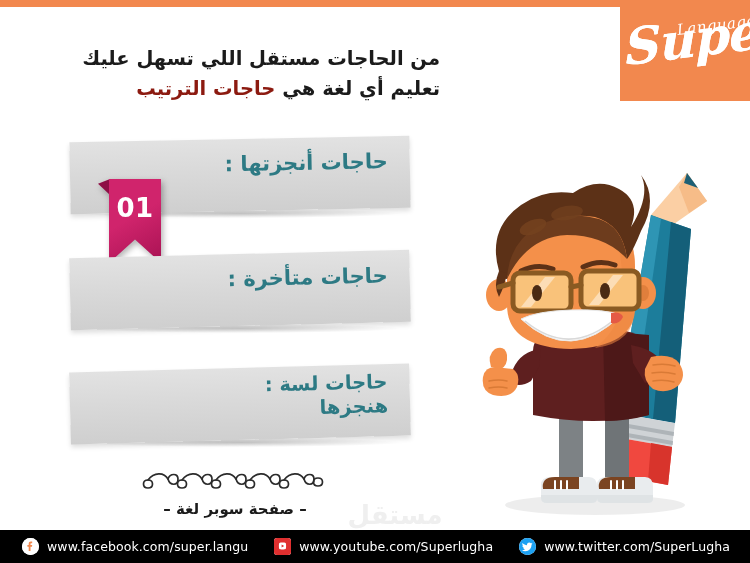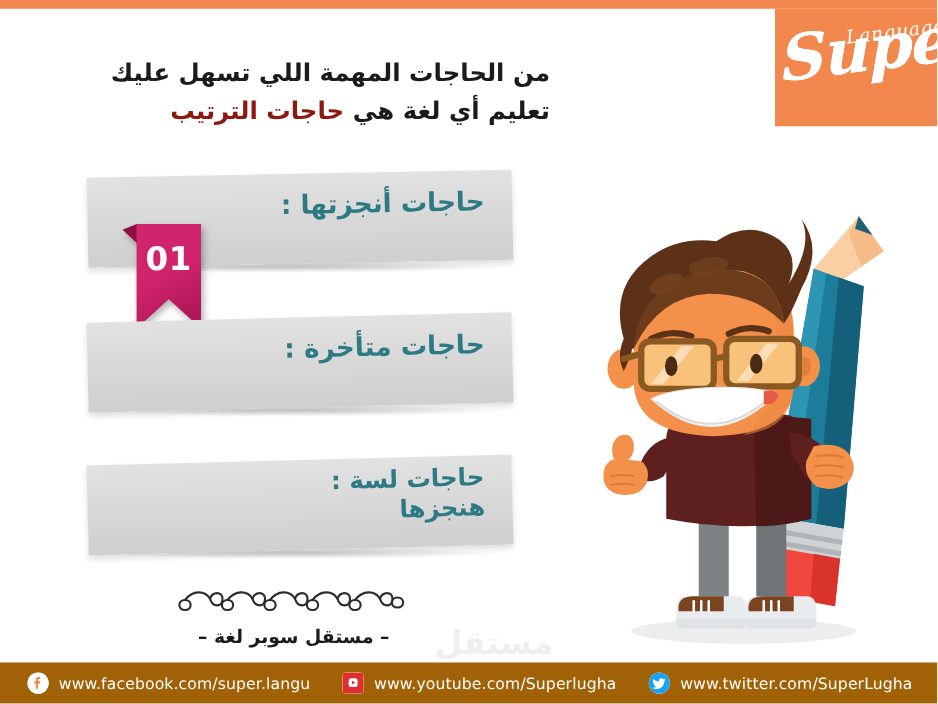--- a/index.html
+++ b/index.html
@@ -241,21 +241,21 @@
     height: 375px;
   }
 
   
   .footer {
     position: absolute;
     left: 0;
     bottom: 0;
     width: 750px;
     height: 33px;
-    background: #a16207;
+    background: #000000;
     display: flex;
     align-items: center;
     padding-left: 22px;
     gap: 26px;
   }
   .social {
     display: flex;
     align-items: center;
     gap: 8px;
     white-space: nowrap;
@@ -286,21 +286,21 @@
   <div class="top-strip"></div>
 
   <div class="logo-block">
     <div class="logo-inner">
       <div class="logo-super">Super</div>
       <div class="logo-language">Language</div>
     </div>
   </div>
 
   <div class="headline">
-    <div>من الحاجات المهمة اللي تسهل عليك</div>
+    <div>من الحاجات مستقل اللي تسهل عليك</div>
     <div><span>تعليم أي لغة هي </span><span class="accent">حاجات الترتيب</span></div>
   </div>
 
   <div class="item-row r1">
     <div class="plate-shadow"></div>
     <div class="plate tilt-a">
       <div class="plate-label">حاجات أنجزتها :</div>
     </div>
     <div class="ribbon">
       <div class="fold" id="fold1" style="background: rgb(142, 15, 70);"></div>
@@ -342,21 +342,21 @@
         <path d="M110 10 C116 2 126 2 130 9"></path>
         <path d="M130 9 C132 16 140 16 140 9 C140 3 132 3 130 9 Z"></path>
         <path d="M144 18 C138 18 138 10 144 10 C150 10 150 18 144 18 Z"></path>
         <path d="M144 10 C150 2 160 2 164 9"></path>
         <path d="M164 9 C166 16 174 16 174 9 C174 3 166 3 164 9 Z"></path>
         <path d="M178 16 C172 16 172 8 178 8 C184 8 184 16 178 16 Z"></path>
       </g>
     </svg>
   </div>
 
-  <div class="signature">– مستقل سوبر لغة –</div>
+  <div class="signature">– صفحة سوبر لغة –</div>
 
   <div class="watermark">مستقل</div>
 
   <div class="character">
     <svg width="290" height="375" viewBox="0 0 290 375" xmlns="http://www.w3.org/2000/svg">
 
       <ellipse cx="140" cy="350" rx="90" ry="10" fill="#000" opacity="0.07"></ellipse>
 
       <g>
 

